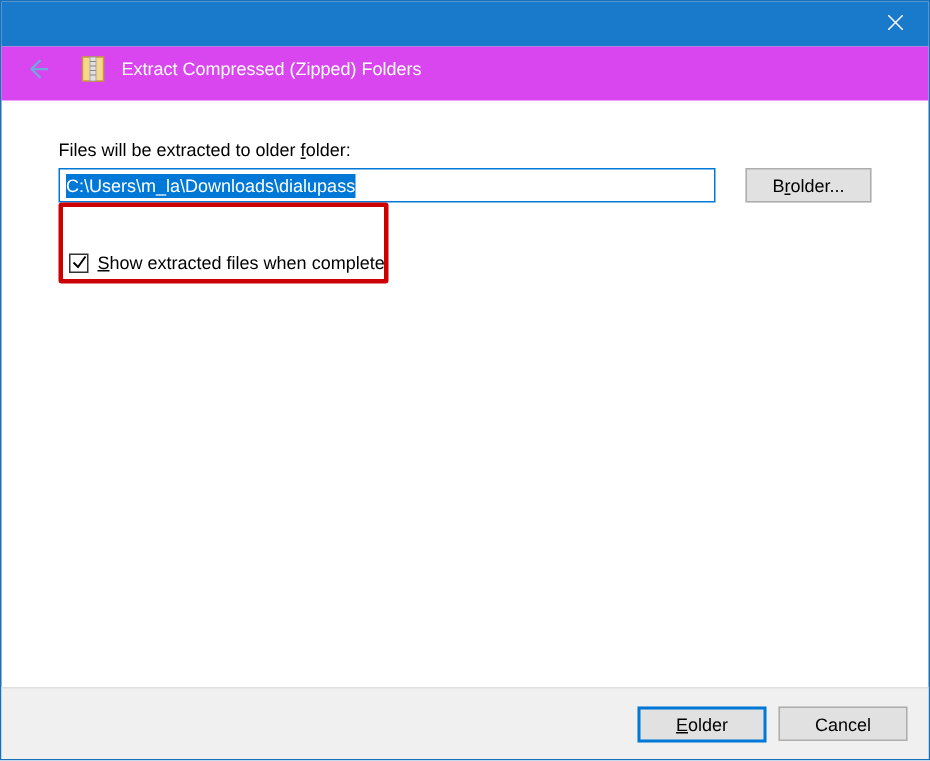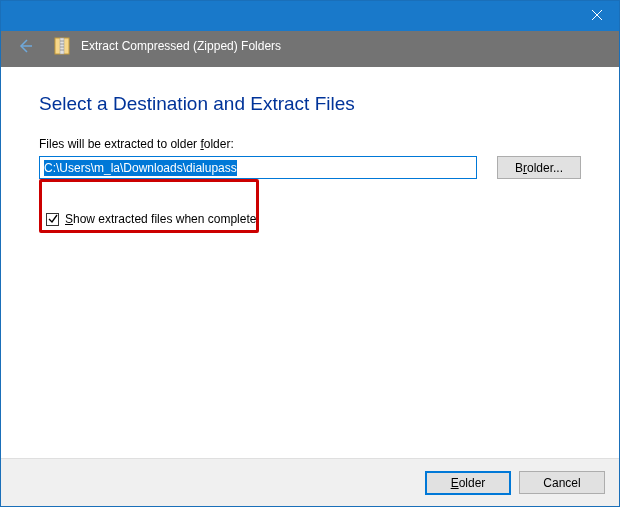--- a/index.html
+++ b/index.html
@@ -26,21 +26,21 @@
     justify-content: flex-end;
   }
   .close-btn {
     width: 45px; height: 28px;
     display: flex; align-items: center; justify-content: center;
     color: #fff;
     cursor: pointer;
   }
   .close-btn svg { width: 10px; height: 10px; }
   .header {
-    background: #737373;
+    background: #d946ef;
     height: 36px;
     display: flex;
     align-items: center;
     padding: 0 8px 6px 8px;
     gap: 10px;
     text-align: center;
   }
   .back-arrow {
     width: 24px; height: 24px;
     display: flex; align-items: center; justify-content: center;
@@ -179,21 +179,20 @@
         <line x1="7" y1="5" x2="11" y2="5" stroke="#888" stroke-width="0.8"></line>
         <line x1="7" y1="8" x2="11" y2="8" stroke="#888" stroke-width="0.8"></line>
         <line x1="7" y1="11" x2="11" y2="11" stroke="#888" stroke-width="0.8"></line>
         <line x1="7" y1="14" x2="11" y2="14" stroke="#888" stroke-width="0.8"></line>
       </svg>
     </div>
     <div class="header-title">Extract Compressed (Zipped) Folders</div>
   </div>
 
   <div class="content">
-    <h1 class="page-title">Select a Destination and Extract Files</h1>
 
     <div class="folder-label">
       <span>Files will be extracted to older </span><span class="ul">f</span><span>older:</span>
     </div>
 
     <div class="path-row">
       <div class="path-input">
         <span class="sel">C:\Users\m_la\Downloads\dialupass</span>
       </div>
       <div class="browse-btn">

